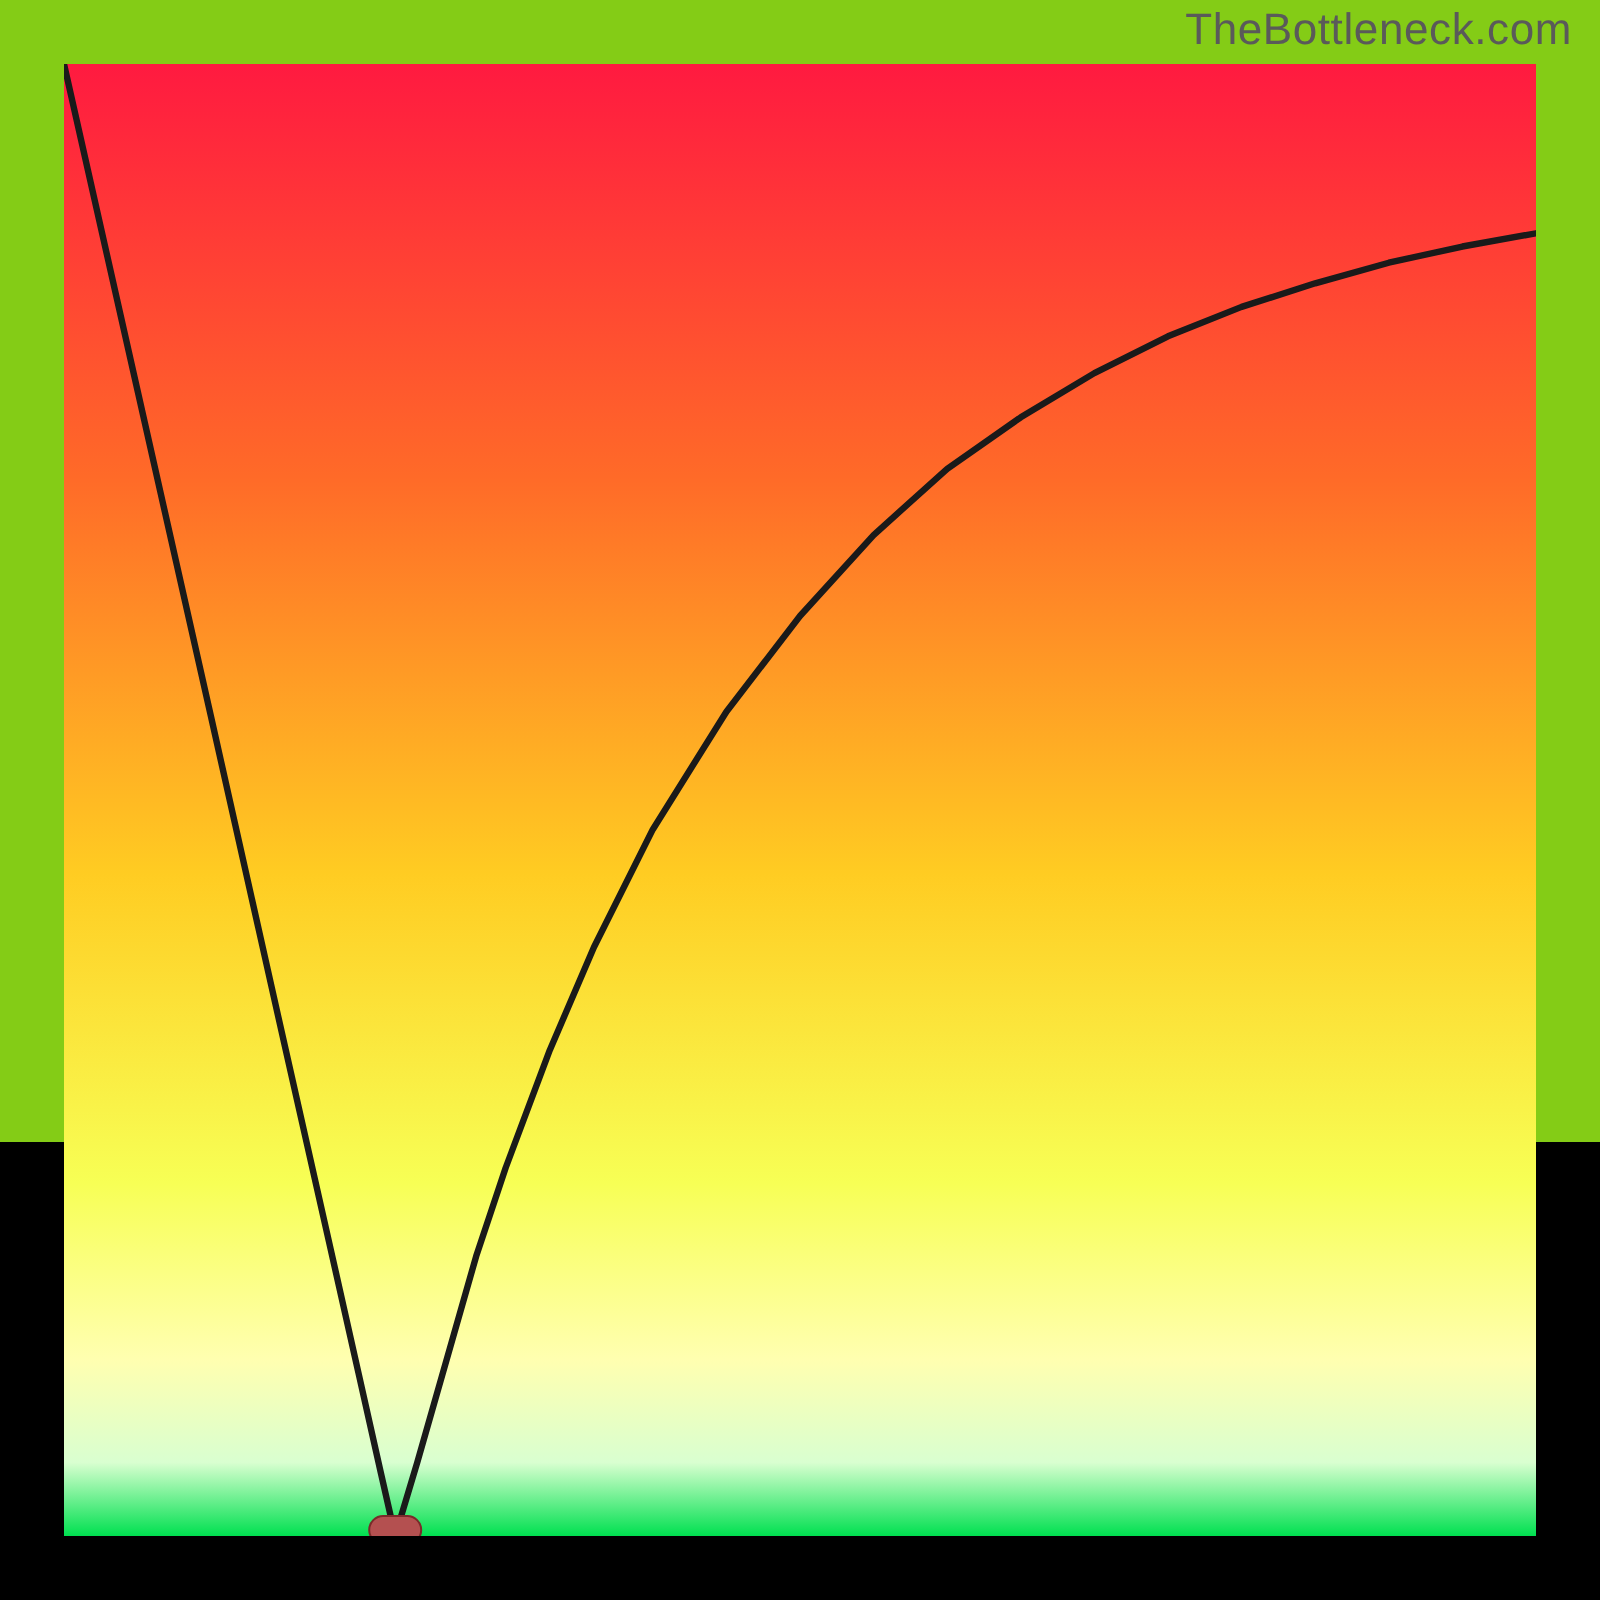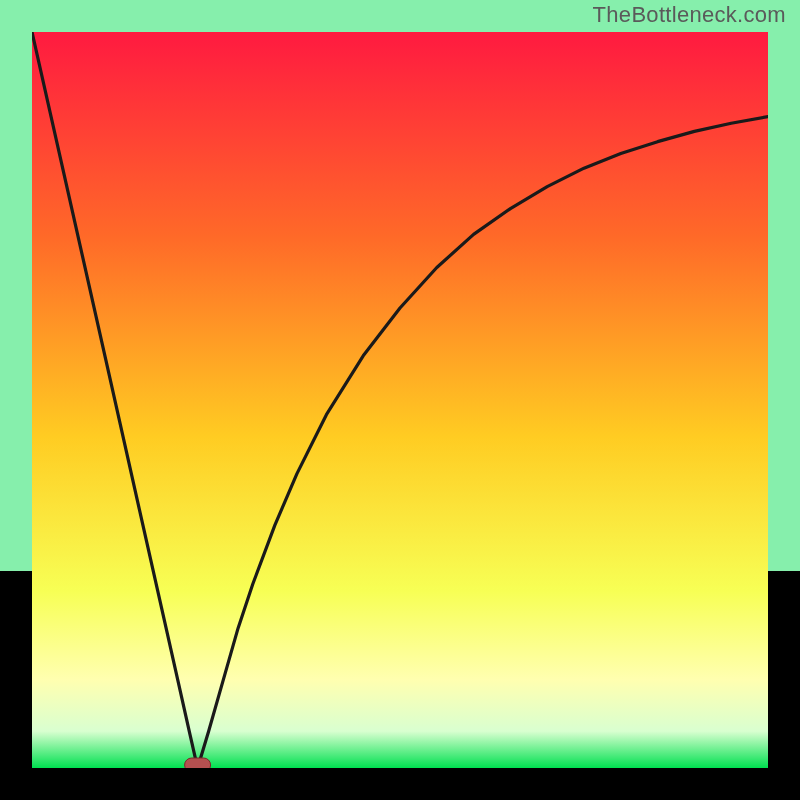--- a/index.html
+++ b/index.html
@@ -8,21 +8,21 @@
     width: 800px;
     height: 800px;
     overflow: hidden;
     background: #000;
     font-family: Arial, Helvetica, sans-serif;
   }
   .frame {
     position: relative;
     width: 800px;
     height: 571px;
-    background: #86efac;
+    background: #84cc16;
   }
   .watermark {
     position: absolute;
     top: 2px;
     right: 14px;
     color: #5a5a5a;
     font-size: 22px;
     font-weight: 500;
     letter-spacing: 0.3px;
     z-index: 5;

